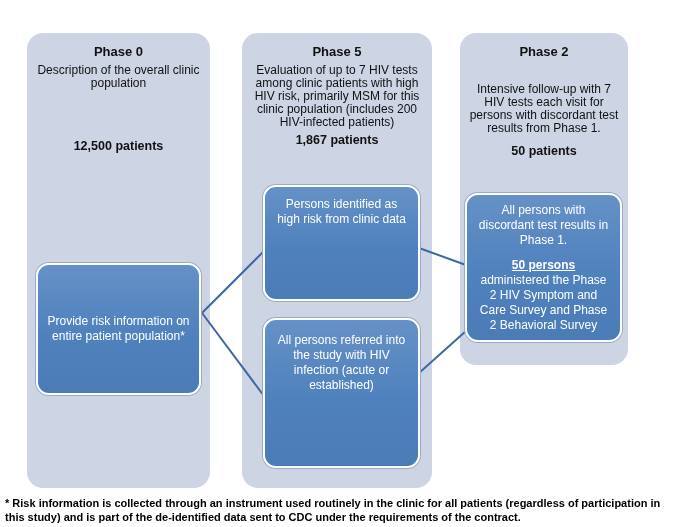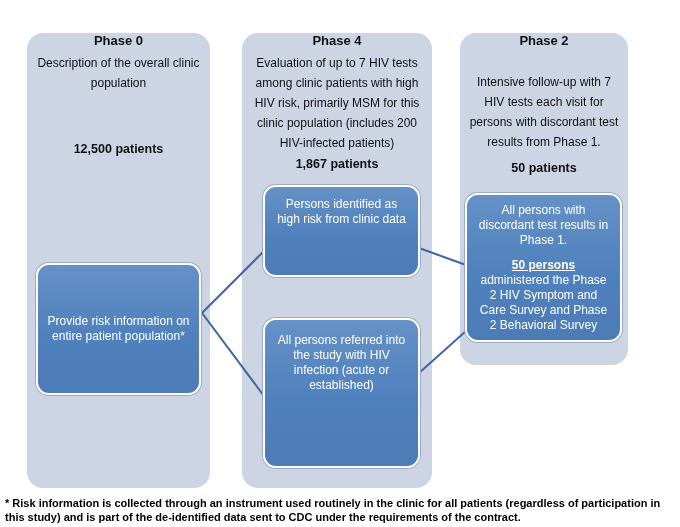--- a/index.html
+++ b/index.html
@@ -11,22 +11,22 @@
     background: #cdd4e4;
     border-radius: 16px;
     box-sizing: border-box;
     text-align: center;
     color: #111111;
   }
   #col0 { left: 27px;  top: 33px; width: 183px; height: 455px; }
   #col1 { left: 242px; top: 33px; width: 190px; height: 455px; }
   #col2 { left: 460px; top: 33px; width: 168px; height: 332px; }
 
-  .col-title { font-weight: bold; font-size: 13px; }
-  .col-desc  { font-size: 12px; line-height: 20px; margin: 5px 7px 0 7px; }
+  .col-title { font-weight: bold; font-size: 13px; margin-top: 11px; }
+  .col-desc  { font-size: 12px; line-height: 13px; margin: 5px 7px 0 7px; }
   .col-count { font-weight: bold; font-size: 12.5px; }
   #col0 .col-count { margin-top: 49px; }
   #col1 .col-count { margin-top: 4px; }
   #col2 .col-desc  { margin-top: 24px; }
   #col2 .col-count { margin-top: 9px; }
 
   .bluebox {
     position: absolute;
     background: linear-gradient(180deg, #6591c6 0%, #4f81bd 55%, #4c7cb6 100%);
     border: 2px solid #ffffff;
@@ -34,21 +34,21 @@
     border-radius: 13px;
     box-sizing: border-box;
     color: #ffffff;
     font-size: 12px;
     line-height: 15px;
     text-align: center;
     padding: 8px 9px;
   }
   #box0 { left: 36px;  top: 263px; width: 165px; height: 132px;
           display: flex; flex-direction: column; justify-content: center; }
-  #boxA { left: 263px; top: 185px; width: 157px; height: 92px; padding-top: 10px; }
+  #boxA { left: 263px; top: 185px; width: 157px; height: 116px; padding-top: 10px; }
   #boxB { left: 263px; top: 318px; width: 157px; height: 150px; padding-top: 13px; }
   #box2 { left: 465px; top: 193px; width: 157px; height: 149px;
           display: flex; flex-direction: column; justify-content: center; gap: 10px; }
 
   .spacer16 { height: 16px; }
   .spacer18 { height: 17px; }
   .emph { font-weight: bold; text-decoration: underline; }
 
   svg.connectors { position: absolute; left: 0; top: 0; }
   svg.connectors line { stroke: #3e67a3; stroke-width: 2; }
@@ -65,21 +65,21 @@
 
 <div class="canvas">
 
   <div class="col" id="col0">
     <div class="col-title">Phase 0</div>
     <div class="col-desc">Description of the overall clinic population</div>
     <div class="col-count">12,500 patients</div>
   </div>
 
   <div class="col" id="col1">
-    <div class="col-title">Phase 4</div>
+    <div class="col-title">Phase 5</div>
     <div class="col-desc">Evaluation of up to 7 HIV tests among clinic patients with high HIV risk, primarily MSM for this clinic population (includes 200 HIV-infected patients)</div>
     <div class="col-count">1,867 patients</div>
   </div>
 
   <div class="col" id="col2">
     <div class="col-title">Phase 2</div>
     <div class="col-desc">Intensive follow-up with 7 HIV tests each visit for persons with discordant test results from Phase 1.</div>
     <div class="col-count">50 patients</div>
   </div>
 

